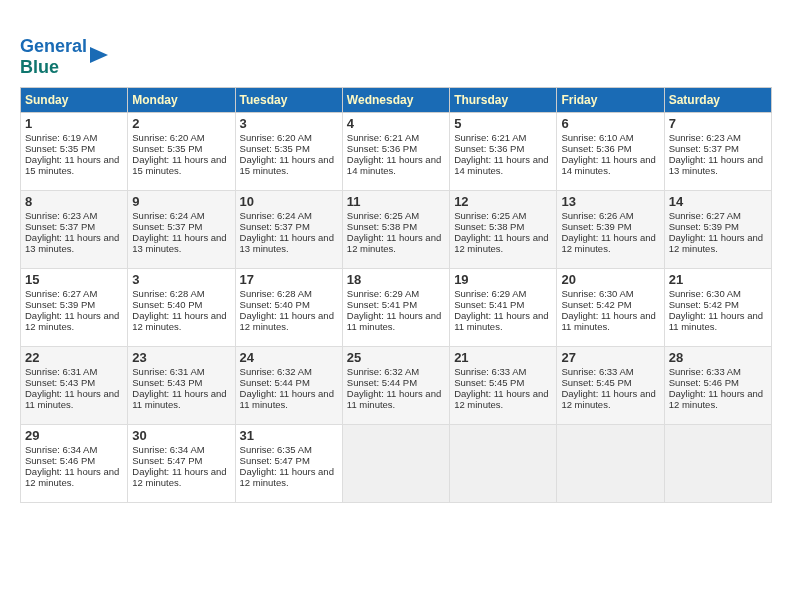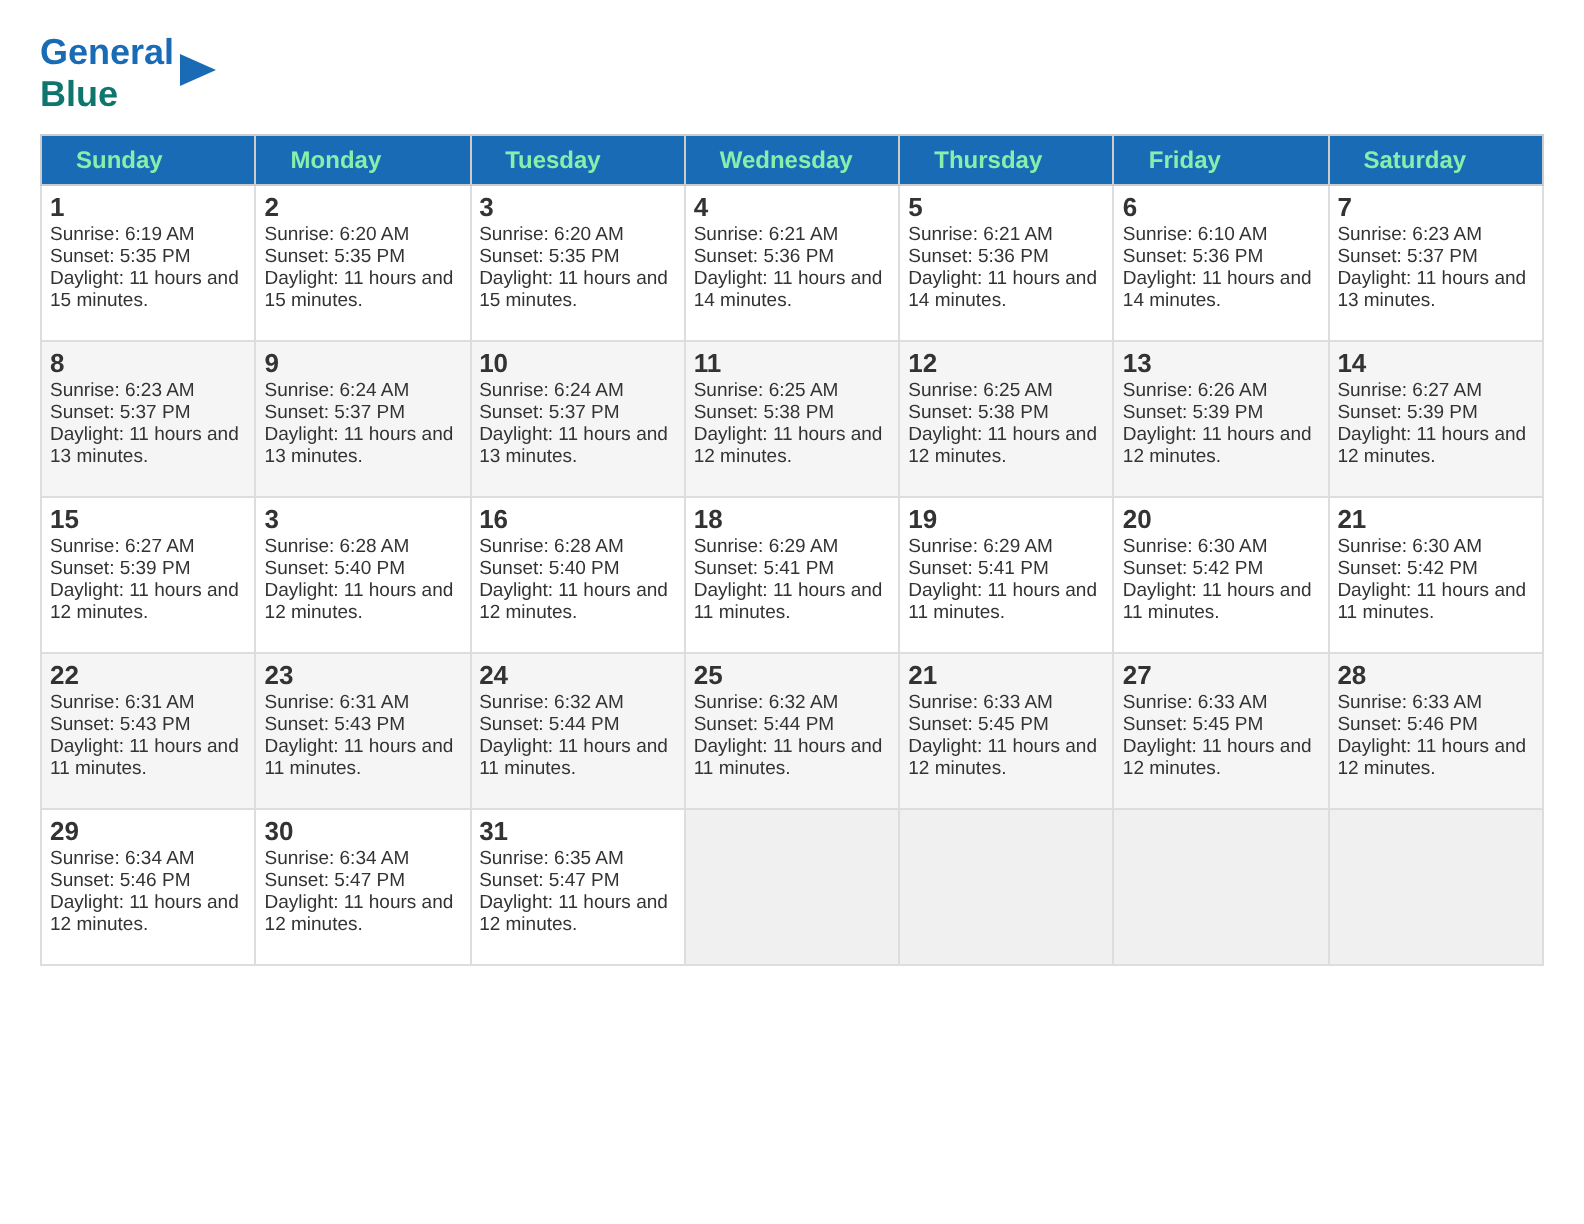--- a/index.html
+++ b/index.html
@@ -37,24 +37,24 @@
       font-size: 14px;
       color: #555;
     }
     table {
       width: 100%;
       border-collapse: collapse;
       table-layout: fixed;
     }
     th {
       background-color: #1a6bb5;
-      color: #86efac;
+      color: #fef9c3;
       font-size: 12px;
       font-weight: bold;
-      padding: 5px 17px;
+      padding: 5px 4px;
       text-align: left;
       border: 1px solid #ccc;
     }
     td {
       vertical-align: top;
       font-size: 9.5px;
       color: #333;
       padding: 3px 4px;
       border: 1px solid #ddd;
       height: 78px;
@@ -72,21 +72,21 @@
     .empty-cell {
       background: #f0f0f0 !important;
     }
   </style>
 </head>
 <body>
 
 <div class="page">
   <div class="header">
     <div class="logo">
-      <div style="display:flex;gap:3px;">
+      <div style="display:flex;gap:3px;margin-top:20px;">
         <div style="line-height:1.15;">
           <div style="font-size:18px;font-weight:bold;color:#333;"><span style="color:#1a6bb5;">General</span></div>
           <div style="font-size:18px;font-weight:bold;color:#333;"><span style="color:#0f766e;">Blue</span></div>
         </div>
         <div style="display:flex;align-items:center;margin-top:-4px;">
           <svg width="18" height="20" viewBox="0 0 18 20">
               <polygon points="0,2 18,10 0,18" fill="#1a6bb5"></polygon>
             </svg>
         </div>
       </div>
@@ -206,21 +206,21 @@
             <div>Sunset: 5:39 PM</div>
             <div>Daylight: 11 hours and 12 minutes.</div>
           </td>
           <td>
             <span class="day-num">3</span>
             <div>Sunrise: 6:28 AM</div>
             <div>Sunset: 5:40 PM</div>
             <div>Daylight: 11 hours and 12 minutes.</div>
           </td>
           <td>
-            <span class="day-num">16</span>
+            <span class="day-num">17</span>
             <div>Sunrise: 6:28 AM</div>
             <div>Sunset: 5:40 PM</div>
             <div>Daylight: 11 hours and 12 minutes.</div>
           </td>
           <td>
             <span class="day-num">18</span>
             <div>Sunrise: 6:29 AM</div>
             <div>Sunset: 5:41 PM</div>
             <div>Daylight: 11 hours and 11 minutes.</div>
           </td>

